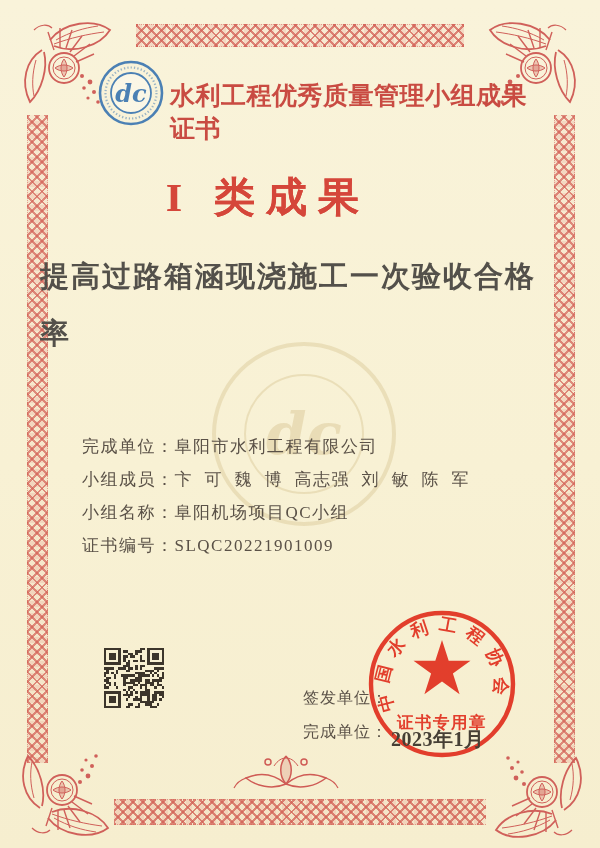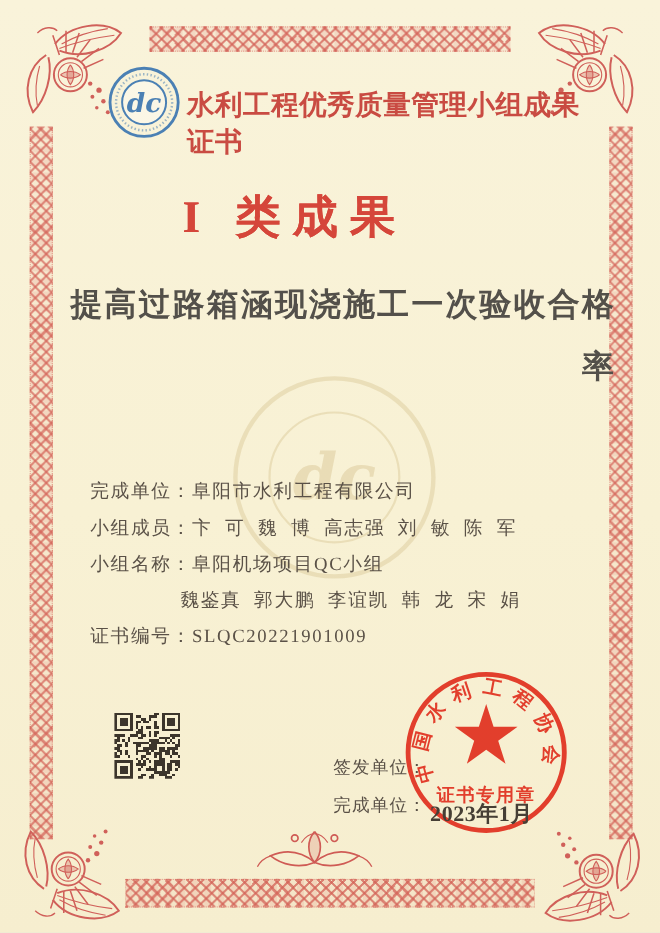--- a/index.html
+++ b/index.html
@@ -48,21 +48,21 @@
   }
   
   #grade{
     position:absolute;left:0;top:155px;width:536px;text-align:center;
     color:#d5463a;font-size:41px;font-weight:bold;letter-spacing:11px;
     text-shadow:0 0 .4px #d5463a;
     margin-top:15px;
   }
   
   .title-line{
-    position:absolute;left:40px;width:520px;text-align:right;
+    position:absolute;left:40px;width:520px;text-align:left;
     color:#53504a;font-size:29px;font-weight:bold;letter-spacing:2px;
     font-family:"Liberation Sans","DejaVu Sans",sans-serif;
   }
   #title-line1{top:257px;}
   #title-line2{top:314px;}
   
   #watermark{
     position:absolute;left:212px;top:342px;width:176px;height:176px;border-radius:50%;
     border:4px solid rgba(203,178,118,.30);display:flex;align-items:center;justify-content:center;
   }
@@ -172,21 +172,20 @@
   <div id="watermark">
     <div class="inner-ring">
       <span class="wm-monogram">dc</span>
     </div>
   </div>
 
   <div id="fields">
     <div class="field-row"><span class="field-label">完成单位：</span><span class="field-value">阜阳市水利工程有限公司</span></div>
     <div class="field-row"><span class="field-label">小组成员：</span><span class="field-value">卞  可  魏  博  高志强  刘  敏  陈  军</span></div>
     <div class="field-row"><span class="field-label">小组名称：</span><span class="field-value">阜阳机场项目QC小组</span></div>
-    <div class="field-row member-cont"><span class="field-value">魏鉴真  郭大鹏  李谊凯  韩  龙  宋  娟</span></div>
     <div class="field-row"><span class="field-label">证书编号：</span><span class="field-value">SLQC20221901009</span></div>
   </div>
 
   <svg id="qr" viewBox="0 0 25 25" shape-rendering="crispEdges">
     <g id="qr-modules" fill="#3c352b">
         <rect x="0" y="0" width="7" height="1"></rect>
         <rect x="0" y="6" width="7" height="1"></rect>
         <rect x="0" y="1" width="1" height="5"></rect>
         <rect x="6" y="1" width="1" height="5"></rect>
         <rect x="2" y="2" width="3" height="3"></rect>

